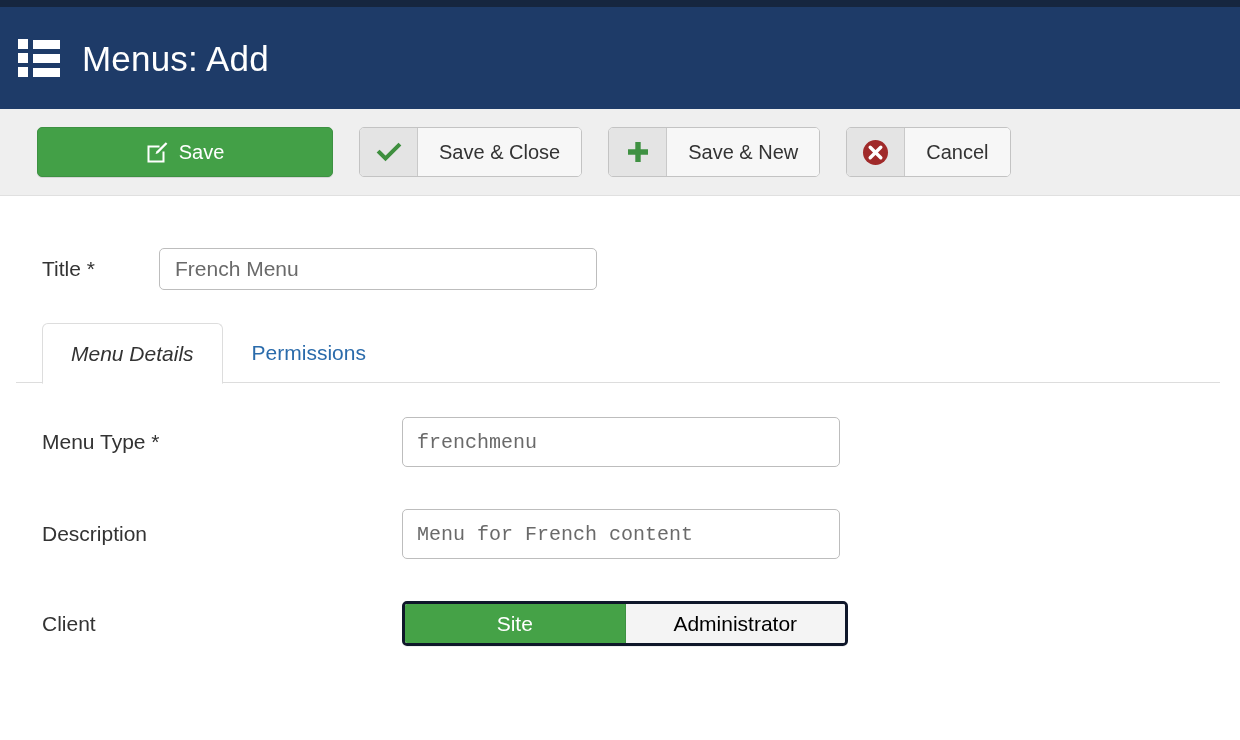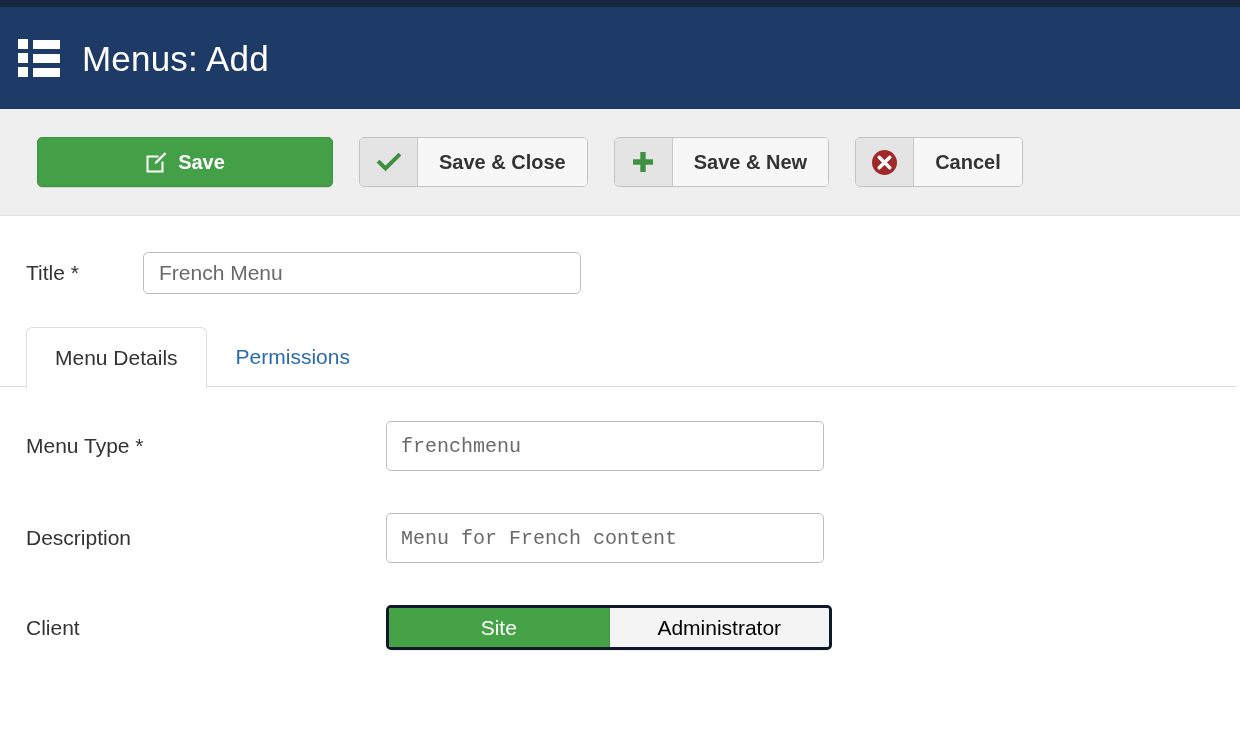--- a/index.html
+++ b/index.html
@@ -62,28 +62,27 @@
   .page-title {
     color: #ffffff;
     font-size: 35px;
     font-weight: 400;
     letter-spacing: 0.2px;
     line-height: 1;
   }
 
   
   .toolbar {
-    height: 107px;
+    height: 87px;
     background: #efefef;
     border-bottom: 1px solid #e0e0e0;
     display: flex;
     align-items: center;
     padding-left: 37px;
     gap: 26px;
-    font-weight: bold;
   }
   .btn-save {
     height: 50px;
     min-width: 296px;
     background: #43a047;
     border: 1px solid #3d9142;
     border-radius: 5px;
     color: #ffffff;
     font-size: 20px;
     display: flex;
@@ -123,21 +122,21 @@
     padding: 0 21px;
     font-size: 20px;
     color: #333333;
     white-space: nowrap;
   }
 
   
   .ico-edit { width: 22px; height: 22px; position: relative; }
 
   
-  .content { padding: 0; background: #ffffff; }
+  .content { padding: 16px; background: #ffffff; }
 
   .title-row {
     display: flex;
     align-items: center;
     padding: 36px 0 0 26px;
   }
   .title-label {
     font-size: 21px;
     color: #333333;
     width: 94px;
@@ -184,20 +183,21 @@
     position: relative;
     z-index: 2;
   }
   .tab.active {
     background: #ffffff;
     border: 1px solid #dddddd;
     border-bottom: 1px solid #ffffff;
     border-radius: 6px 6px 0 0;
     color: #333333;
     margin-bottom: -1px;
+    font-style: italic;
   }
   .tab.inactive {
     color: #2a6bab;
     border: 1px solid transparent;
   }
 
   
   .form {
     padding-left: 26px;
     padding-top: 34px;

